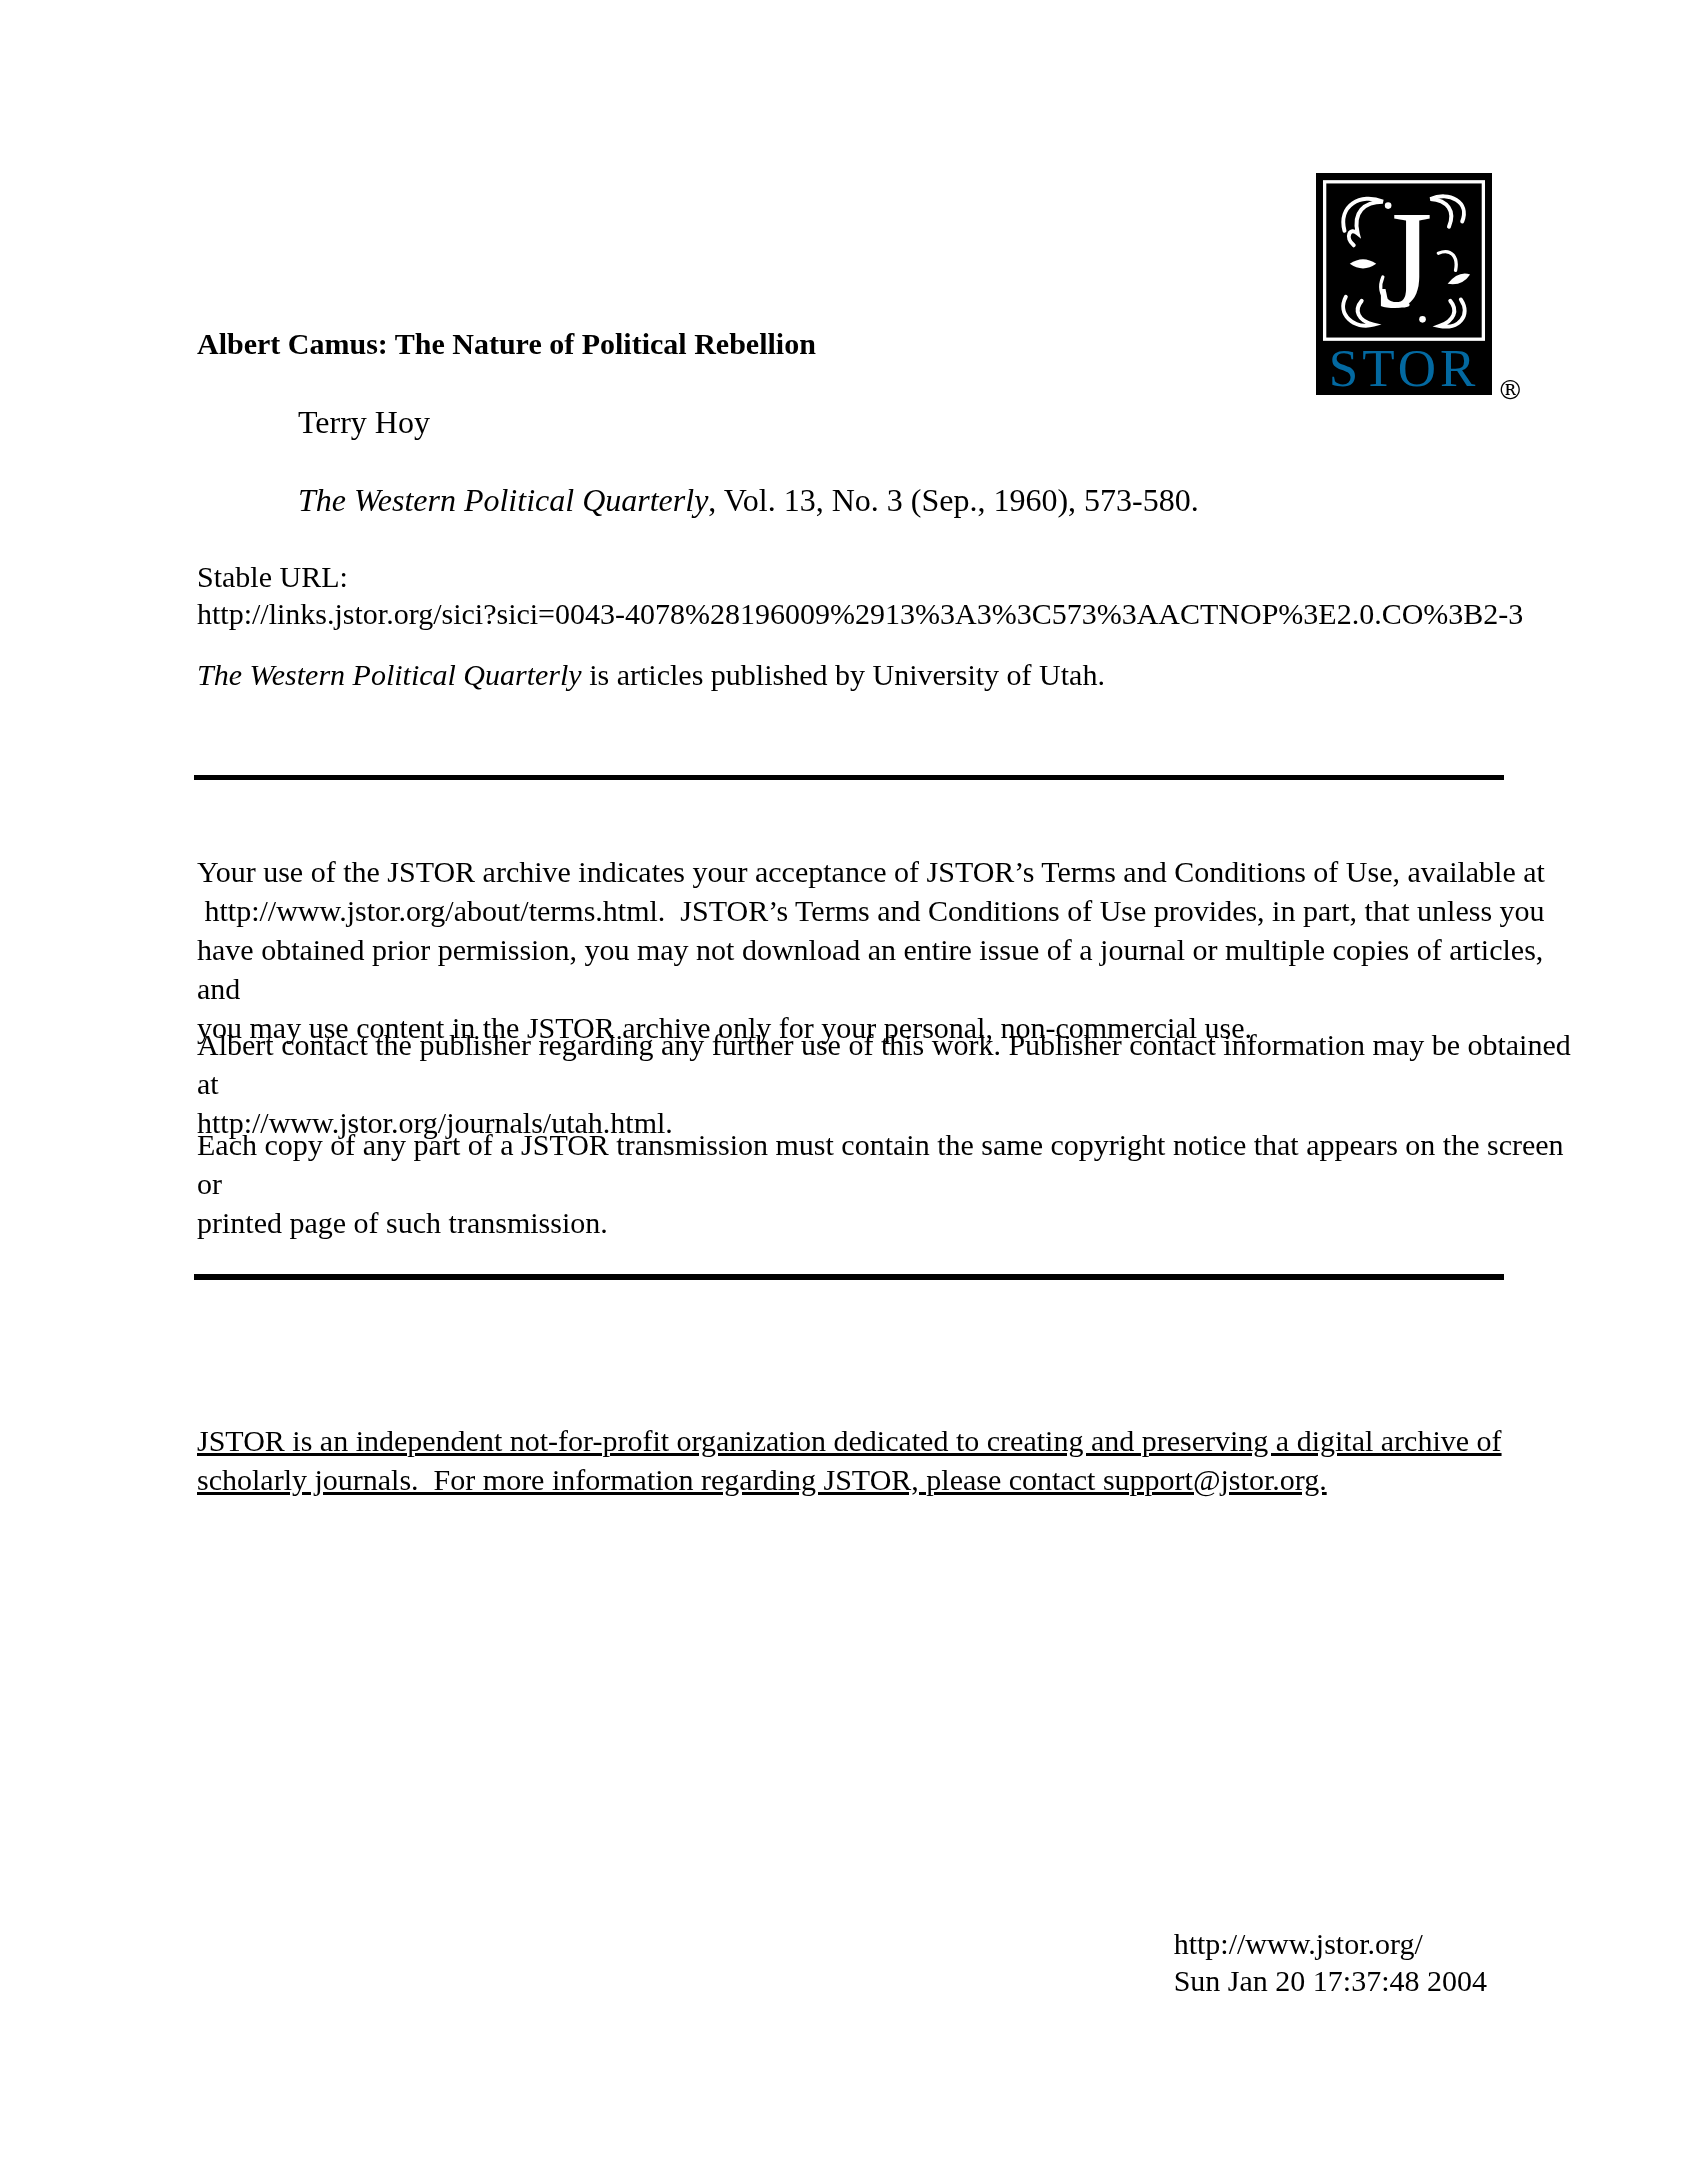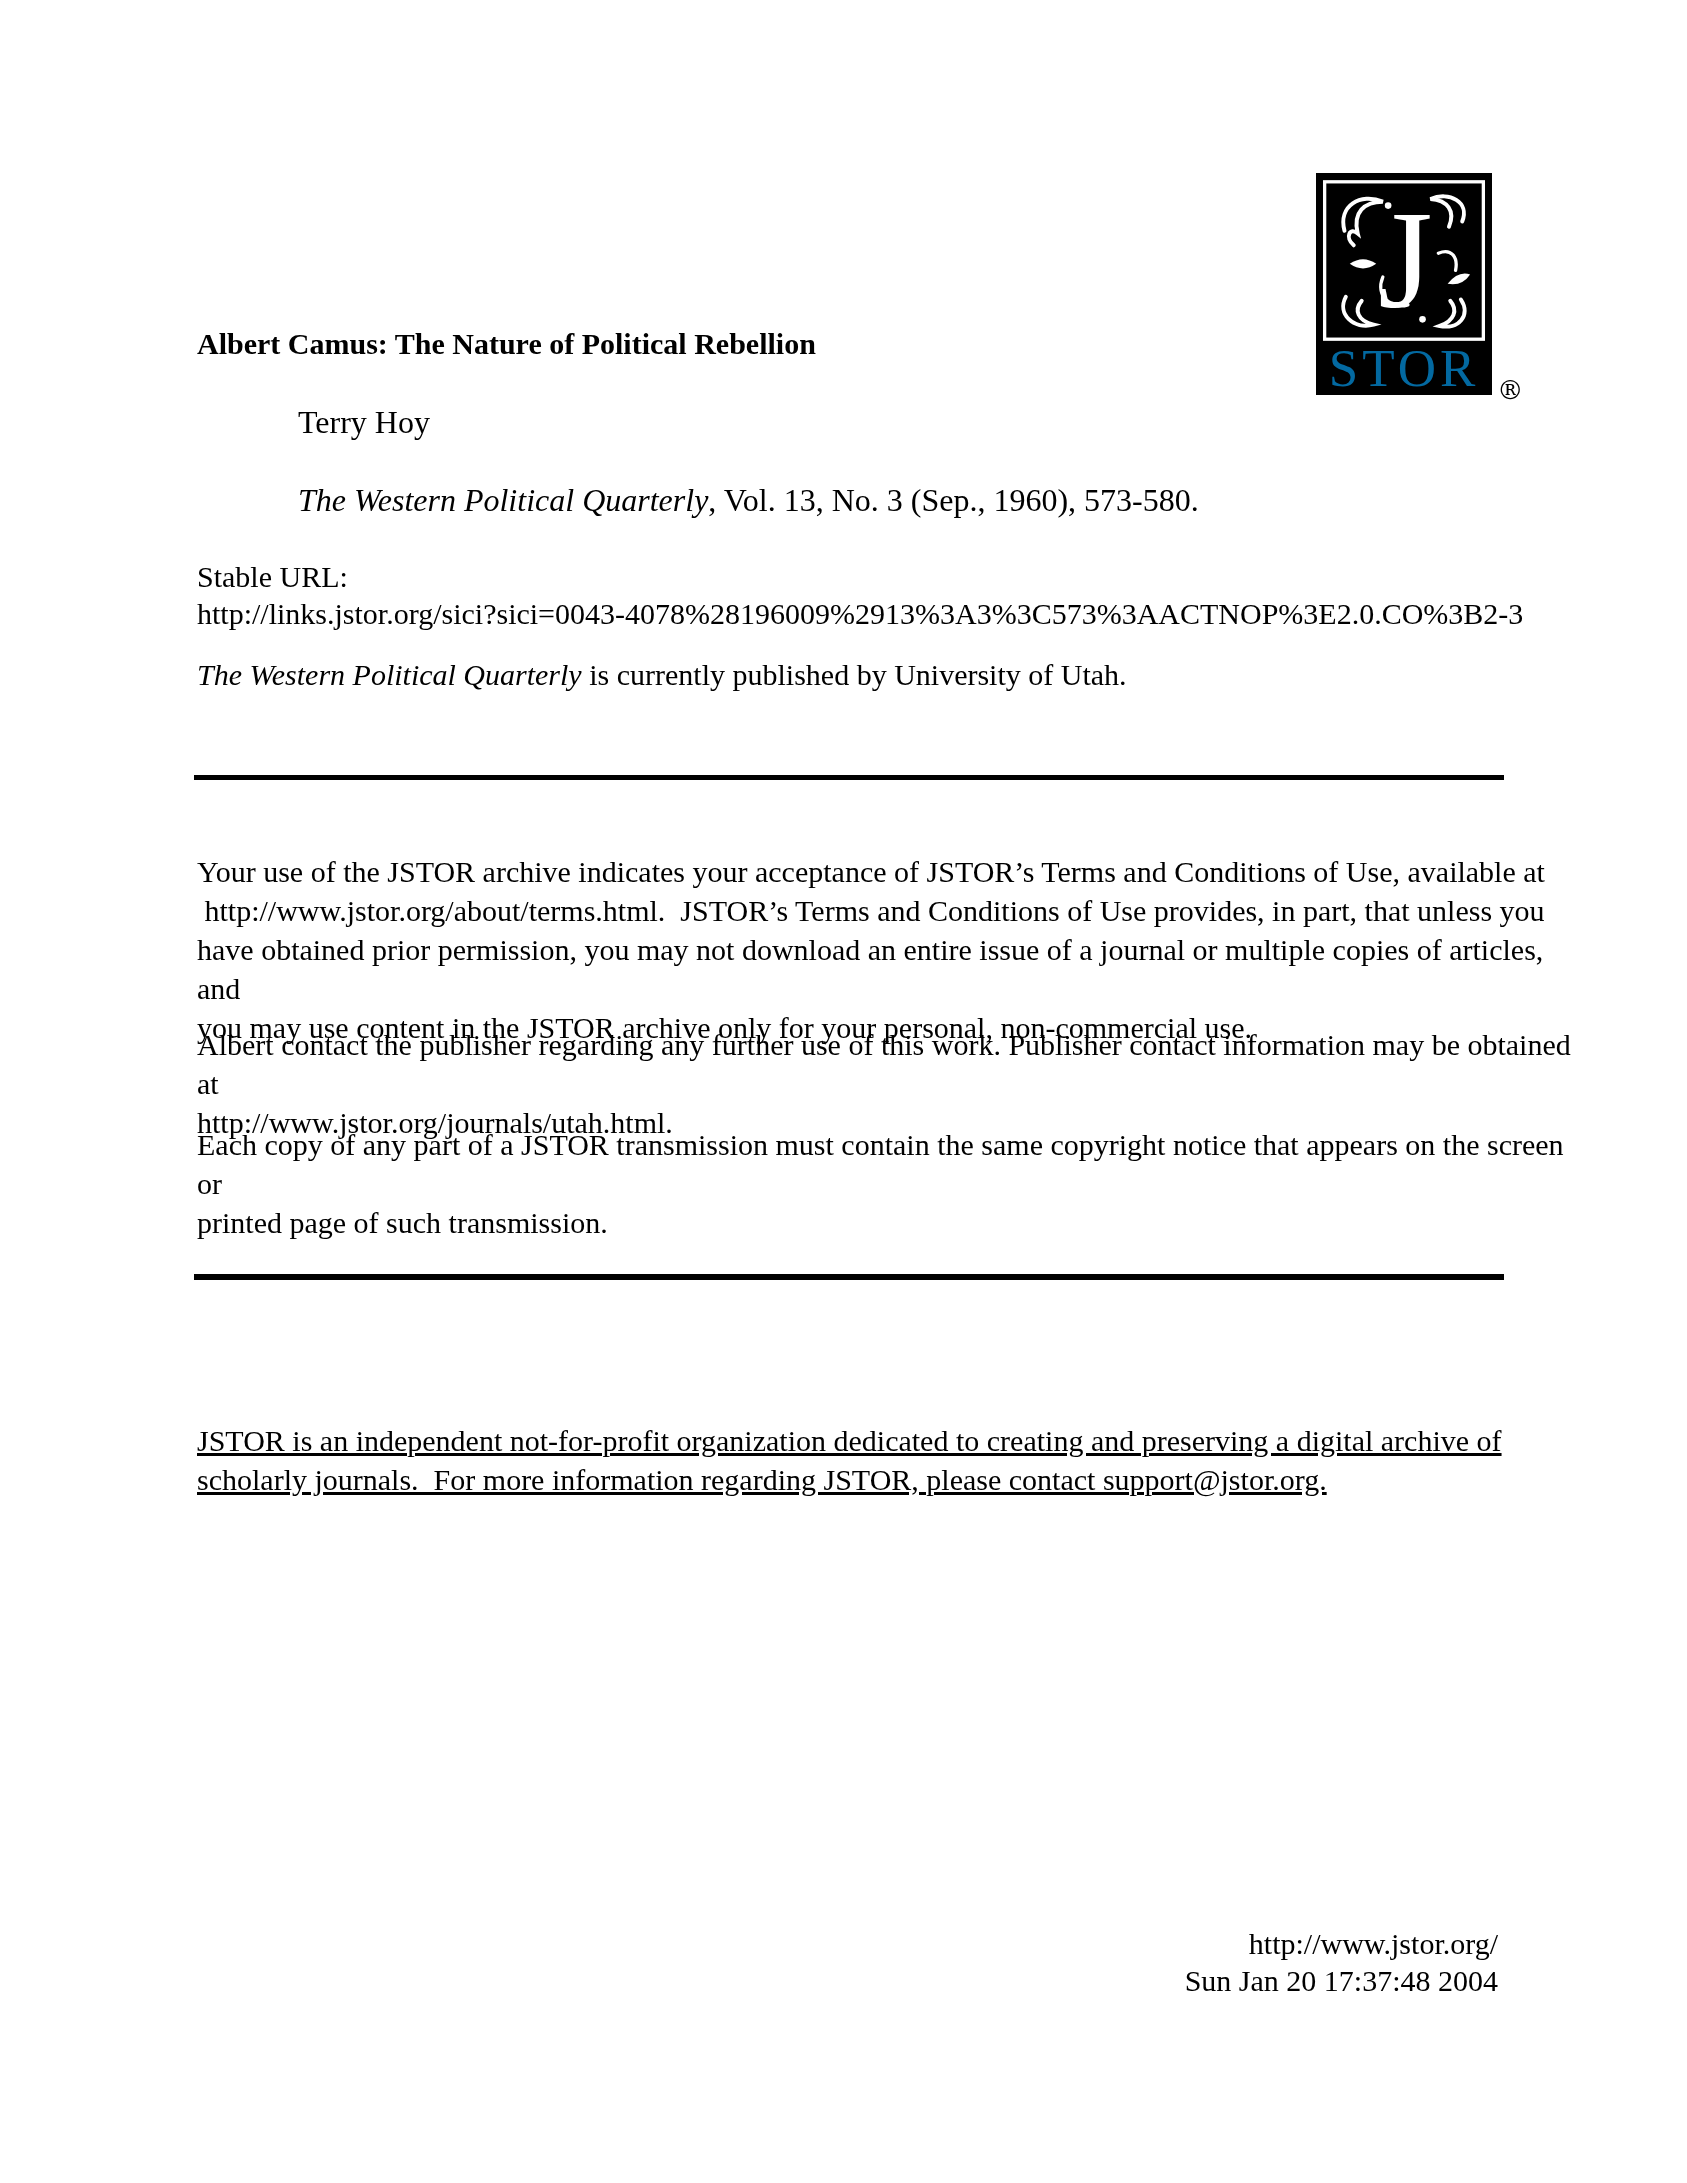--- a/index.html
+++ b/index.html
@@ -55,23 +55,23 @@
     font-size: 30px; line-height: 39px;
     white-space: pre-wrap;
     width: 1389px;
   }
   .para-terms     { top: 852px; }
   .para-contact   { top: 1025px; }
   .para-copyright { top: 1125px; }
   .para-about     { top: 1421px; text-decoration: underline; }
 
   .page-footer {
-    right: 189px; top: 1925px;
+    right: 200px; top: 1925px;
     font-size: 30px; line-height: 37px;
-    text-align: right; white-space: nowrap; margin-left: 31px;
+    text-align: left; white-space: nowrap; margin-left: 31px;
   }
 
   
   .jstor-logo {
     left: 1316px; top: 173px;
     width: 176px; height: 222px;
     background: #000000;
   }
   .jstor-logo svg {
     position: absolute;
@@ -126,21 +126,21 @@
 
   <div class="abs article-author">Terry Hoy</div>
 
   <div class="abs article-citation"><span class="it">The Western Political Quarterly</span><span>, Vol. 13, No. 3 (Sep., 1960), 573-580.</span></div>
 
   <div class="abs stable-block">
     <div>Stable URL:</div>
     <div>http://links.jstor.org/sici?sici=0043-4078%28196009%2913%3A3%3C573%3AACTNOP%3E2.0.CO%3B2-3</div>
   </div>
 
-  <div class="abs publisher-line"><span class="it">The Western Political Quarterly</span><span>  is currently published by University of Utah.</span></div>
+  <div class="abs publisher-line"><span class="it">The Western Political Quarterly</span><span>  is articles published by University of Utah.</span></div>
 
   <div class="abs rule rule-top"></div>
   <div class="abs rule rule-bottom"></div>
 
   <div class="abs body-para para-terms">Your use of the JSTOR archive indicates your acceptance of JSTOR’s Terms and Conditions of Use, available at
  http://www.jstor.org/about/terms.html.  JSTOR’s Terms and Conditions of Use provides, in part, that unless you
 have obtained prior permission, you may not download an entire issue of a journal or multiple copies of articles, and
 you may use content in the JSTOR archive only for your personal, non-commercial use.</div>
 
   <div class="abs body-para para-contact">Albert contact the publisher regarding any further use of this work. Publisher contact information may be obtained at

